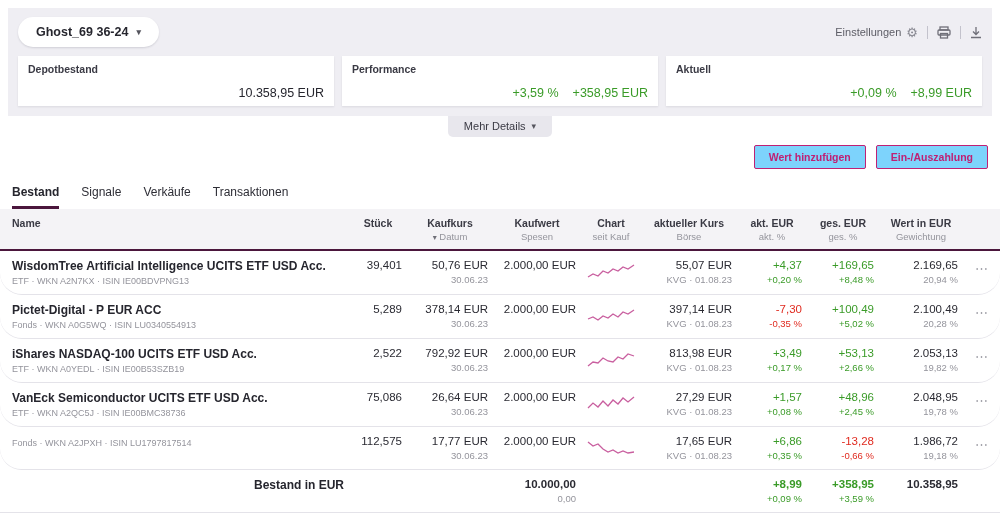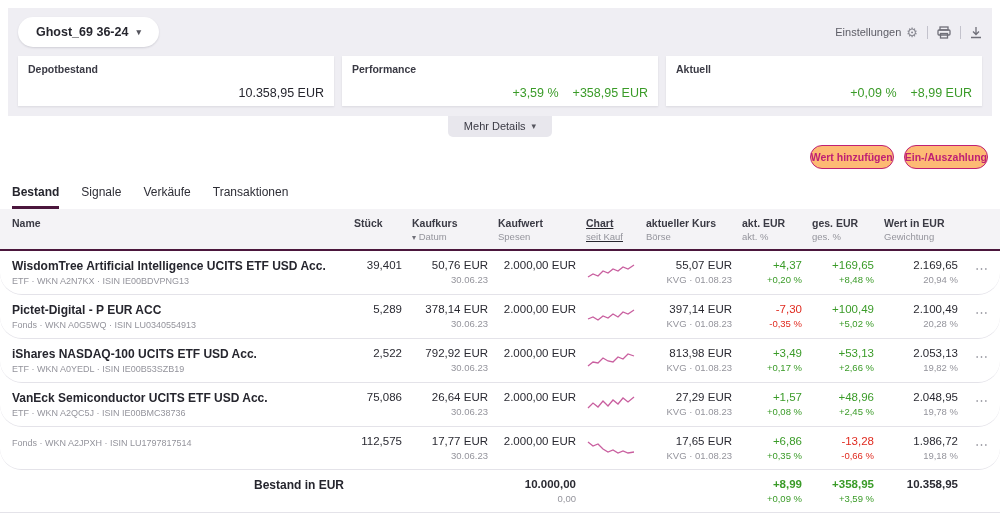--- a/index.html
+++ b/index.html
@@ -28,34 +28,34 @@
     justify-content:space-between;box-shadow:0 1px 2px rgba(40,40,60,.10);}
   .card-label{font-size:10.5px;font-weight:bold;color:#3a3a44;}
   .card-value{align-self:flex-end;font-size:12.5px;color:var(--ink);}
   .card-pair{align-self:flex-end;display:flex;gap:14px;font-size:12.5px;color:var(--positive);}
   
   .details-row{display:flex;justify-content:center;margin:0 8px;}
   .more-details{background:#e8e7ed;border:none;border-radius:0 0 5px 5px;padding:4px 16px 5px 16px;
     font-family:inherit;font-size:11px;color:#3a3a44;cursor:pointer;display:flex;align-items:center;gap:6px;}
   
   .actions{display:flex;justify-content:flex-end;gap:10px;margin:8px 12px 0 12px;}
-  .pill-btn{background:#fdba74;border:1px solid var(--accent);color:var(--accent);border-radius:12px;
-    padding:5px 0;font-family:inherit;font-size:10.5px;font-weight:bold;cursor:pointer;}
+  .pill-btn{background:#7dd3fc;border:1px solid var(--accent);color:var(--accent);border-radius:2px;
+    padding:5px 14px;font-family:inherit;font-size:10.5px;font-weight:bold;cursor:pointer;}
   
   .tabs{display:flex;gap:22px;margin:14px 12px 0 12px;}
   .tab{background:none;border:none;font-family:inherit;font-size:12px;color:#2e2e36;cursor:pointer;
     padding:2px 0 7px 0;border-bottom:3px solid transparent;}
   .tab.active{font-weight:bold;border-bottom-color:var(--accent-dark);color:var(--ink);}
   
   .grid{display:grid;grid-template-columns:minmax(0,1fr) 48px 76px 78px 50px 86px 60px 62px 74px 20px;
     column-gap:10px;align-items:start;padding:0 12px;}
   .thead{background:#f4f3f6;padding-top:8px;padding-bottom:7px;border-bottom:2px solid var(--accent-dark);}
-  .th{text-align:left;cursor:pointer;}
+  .th{text-align:center;cursor:pointer;}
   .th.left{text-align:left;}
-  .th.center{text-align:left;text-decoration:underline;}
+  .th.center{text-align:center;}
   .th .l1{font-size:10.5px;font-weight:bold;color:#3a3a44;white-space:nowrap;}
   .th .l2{font-size:9.5px;color:var(--sub);margin-top:2px;white-space:nowrap;}
   .sort-chev{font-size:8px;color:#6f6f78;}
   .trow{padding-top:8px;padding-bottom:8px;border-bottom:1px solid #e4e3e9;border-radius:22px;}
   .cell{text-align:right;}
   .cell.name{text-align:left;}
   .asset-name{font-size:12px;font-weight:bold;color:var(--ink);white-space:nowrap;cursor:pointer;}
   .asset-sub{font-size:9px;color:var(--sub);margin-top:3px;white-space:nowrap;}
   .v1{font-size:11.5px;color:#2a2a32;white-space:nowrap;}
   .v2{font-size:9.5px;color:var(--sub);margin-top:3px;white-space:nowrap;}

